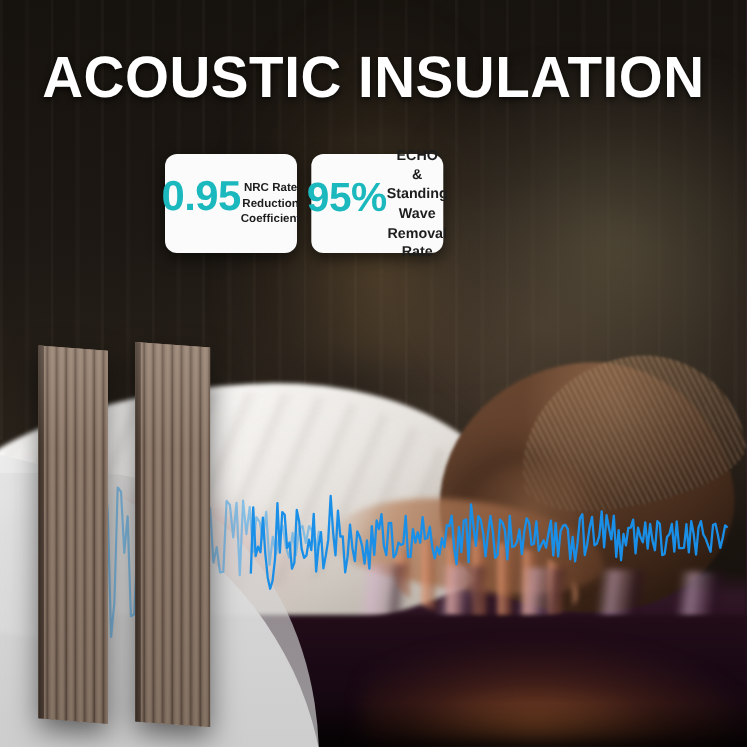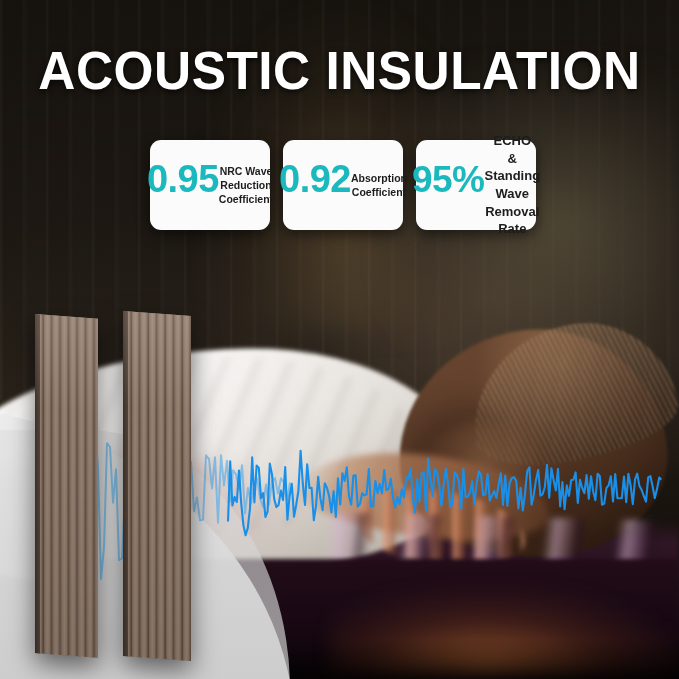--- a/index.html
+++ b/index.html
@@ -355,27 +355,22 @@
   <div class="panel" id="panel-right">
     <div class="panel-edge"></div>
     <div class="panel-shade"></div>
   </div>
 
   <div id="title">ACOUSTIC INSULATION</div>
 
   <div id="stat-cards">
     <div class="stat-card">
       <div class="stat-value">0.95</div>
-      <div class="stat-label">NRC Wave
+      <div class="stat-label">NRC Rate
 Reduction Coefficient</div>
-    </div>
-    <div class="stat-card">
-      <div class="stat-value">0.92</div>
-      <div class="stat-label">Absorption
-Coefficient</div>
     </div>
     <div class="stat-card small">
       <div class="stat-value">95%</div>
       <div class="stat-label">ECHO
 &amp; Standing Wave Removal Rate</div>
     </div>
   </div>
 
 </div>
 

